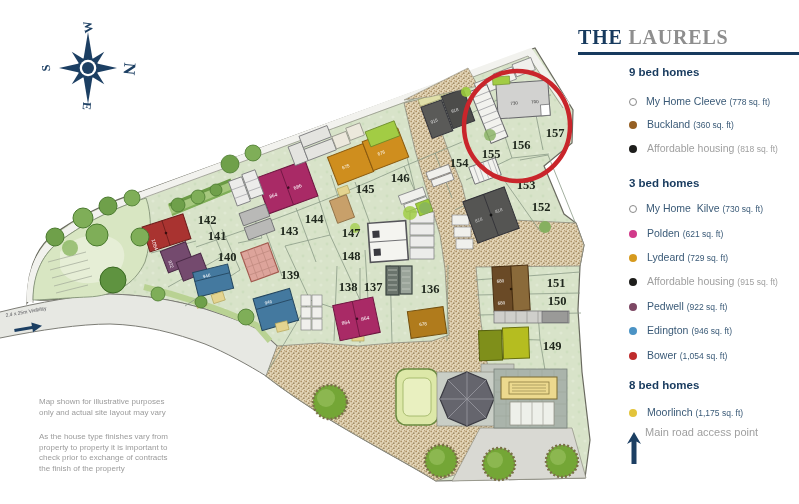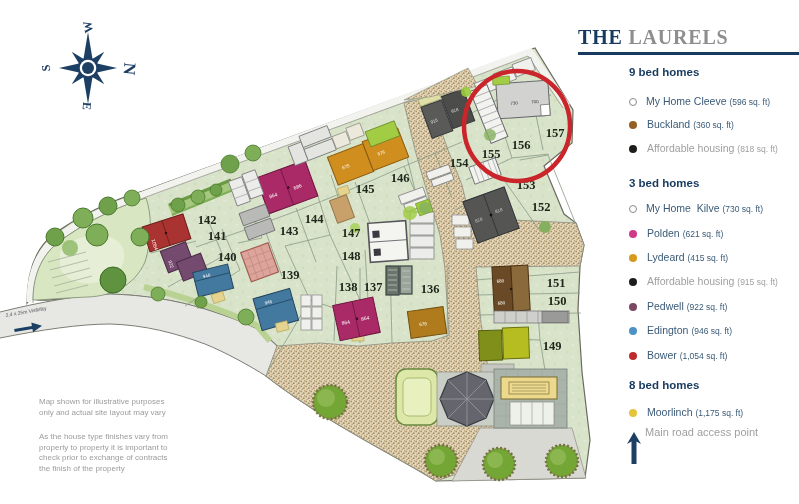--- a/index.html
+++ b/index.html
@@ -438,28 +438,28 @@
   <g transform="rotate(-10 26 327)">
     <path d="M14,327 L32,327 L32,323.5 L42,328.5 L32,333.5 L32,330 L14,330 Z" fill="#1c3f63"></path>
   </g>
   <text x="6" y="317" font-size="5" fill="#55555a" transform="rotate(-10 6 317)" font-family="Liberation Sans">2.4 x 25m Visibility</text>
 </svg>
 
 <div id="title"><span>THE</span> <span class="gr">LAURELS</span></div>
 <div id="titleline"></div>
 
 <div class="lh" style="top:66px;">9 bed homes</div>
-<div class="lr" style="top:95px;"><span class="ring"></span>My Home Cleeve <span class="sz">(596 sq. ft)</span></div>
+<div class="lr" style="top:95px;"><span class="ring"></span>My Home Cleeve <span class="sz">(778 sq. ft)</span></div>
 <div class="lr" style="top:118px;"><span class="dot" style="background:#955f23"></span>Buckland <span class="sz">(360 sq. ft)</span></div>
 <div class="lr gray" style="top:142px;"><span class="dot" style="background:#1d1d1b"></span>Affordable housing <span class="sz">(818 sq. ft)</span></div>
 
 <div class="lh" style="top:177px;">3 bed homes</div>
 <div class="lr" style="top:202px;"><span class="ring"></span>My Home&nbsp; Kilve <span class="sz">(730 sq. ft)</span></div>
 <div class="lr" style="top:227px;"><span class="dot" style="background:#d13a8a"></span>Polden <span class="sz">(621 sq. ft)</span></div>
-<div class="lr" style="top:251px;"><span class="dot" style="background:#d69a1e"></span>Lydeard <span class="sz">(415 sq. ft)</span></div>
+<div class="lr" style="top:251px;"><span class="dot" style="background:#d69a1e"></span>Lydeard <span class="sz">(729 sq. ft)</span></div>
 <div class="lr gray" style="top:275px;"><span class="dot" style="background:#1d1d1b"></span>Affordable housing <span class="sz">(915 sq. ft)</span></div>
 <div class="lr" style="top:300px;"><span class="dot" style="background:#7d4864"></span>Pedwell <span class="sz">(922 sq. ft)</span></div>
 <div class="lr" style="top:324px;"><span class="dot" style="background:#4b93c5"></span>Edington <span class="sz">(946 sq. ft)</span></div>
 <div class="lr" style="top:349px;"><span class="dot" style="background:#bf2b2c"></span>Bower <span class="sz">(1,054 sq. ft)</span></div>
 
 <div class="lh" style="top:379px;">8 bed homes</div>
 <div class="lr" style="top:406px;"><span class="dot" style="background:#e3c43b"></span>Moorlinch <span class="sz">(1,175 sq. ft)</span></div>
 
 <svg style="position:absolute;left:626px;top:432px;" width="16" height="32" viewBox="0 0 16 32">
   <path d="M8,0 L15,12 L10.5,9.5 L10.5,32 L5.5,32 L5.5,9.5 L1,12 Z" fill="#1c3f63"></path>

